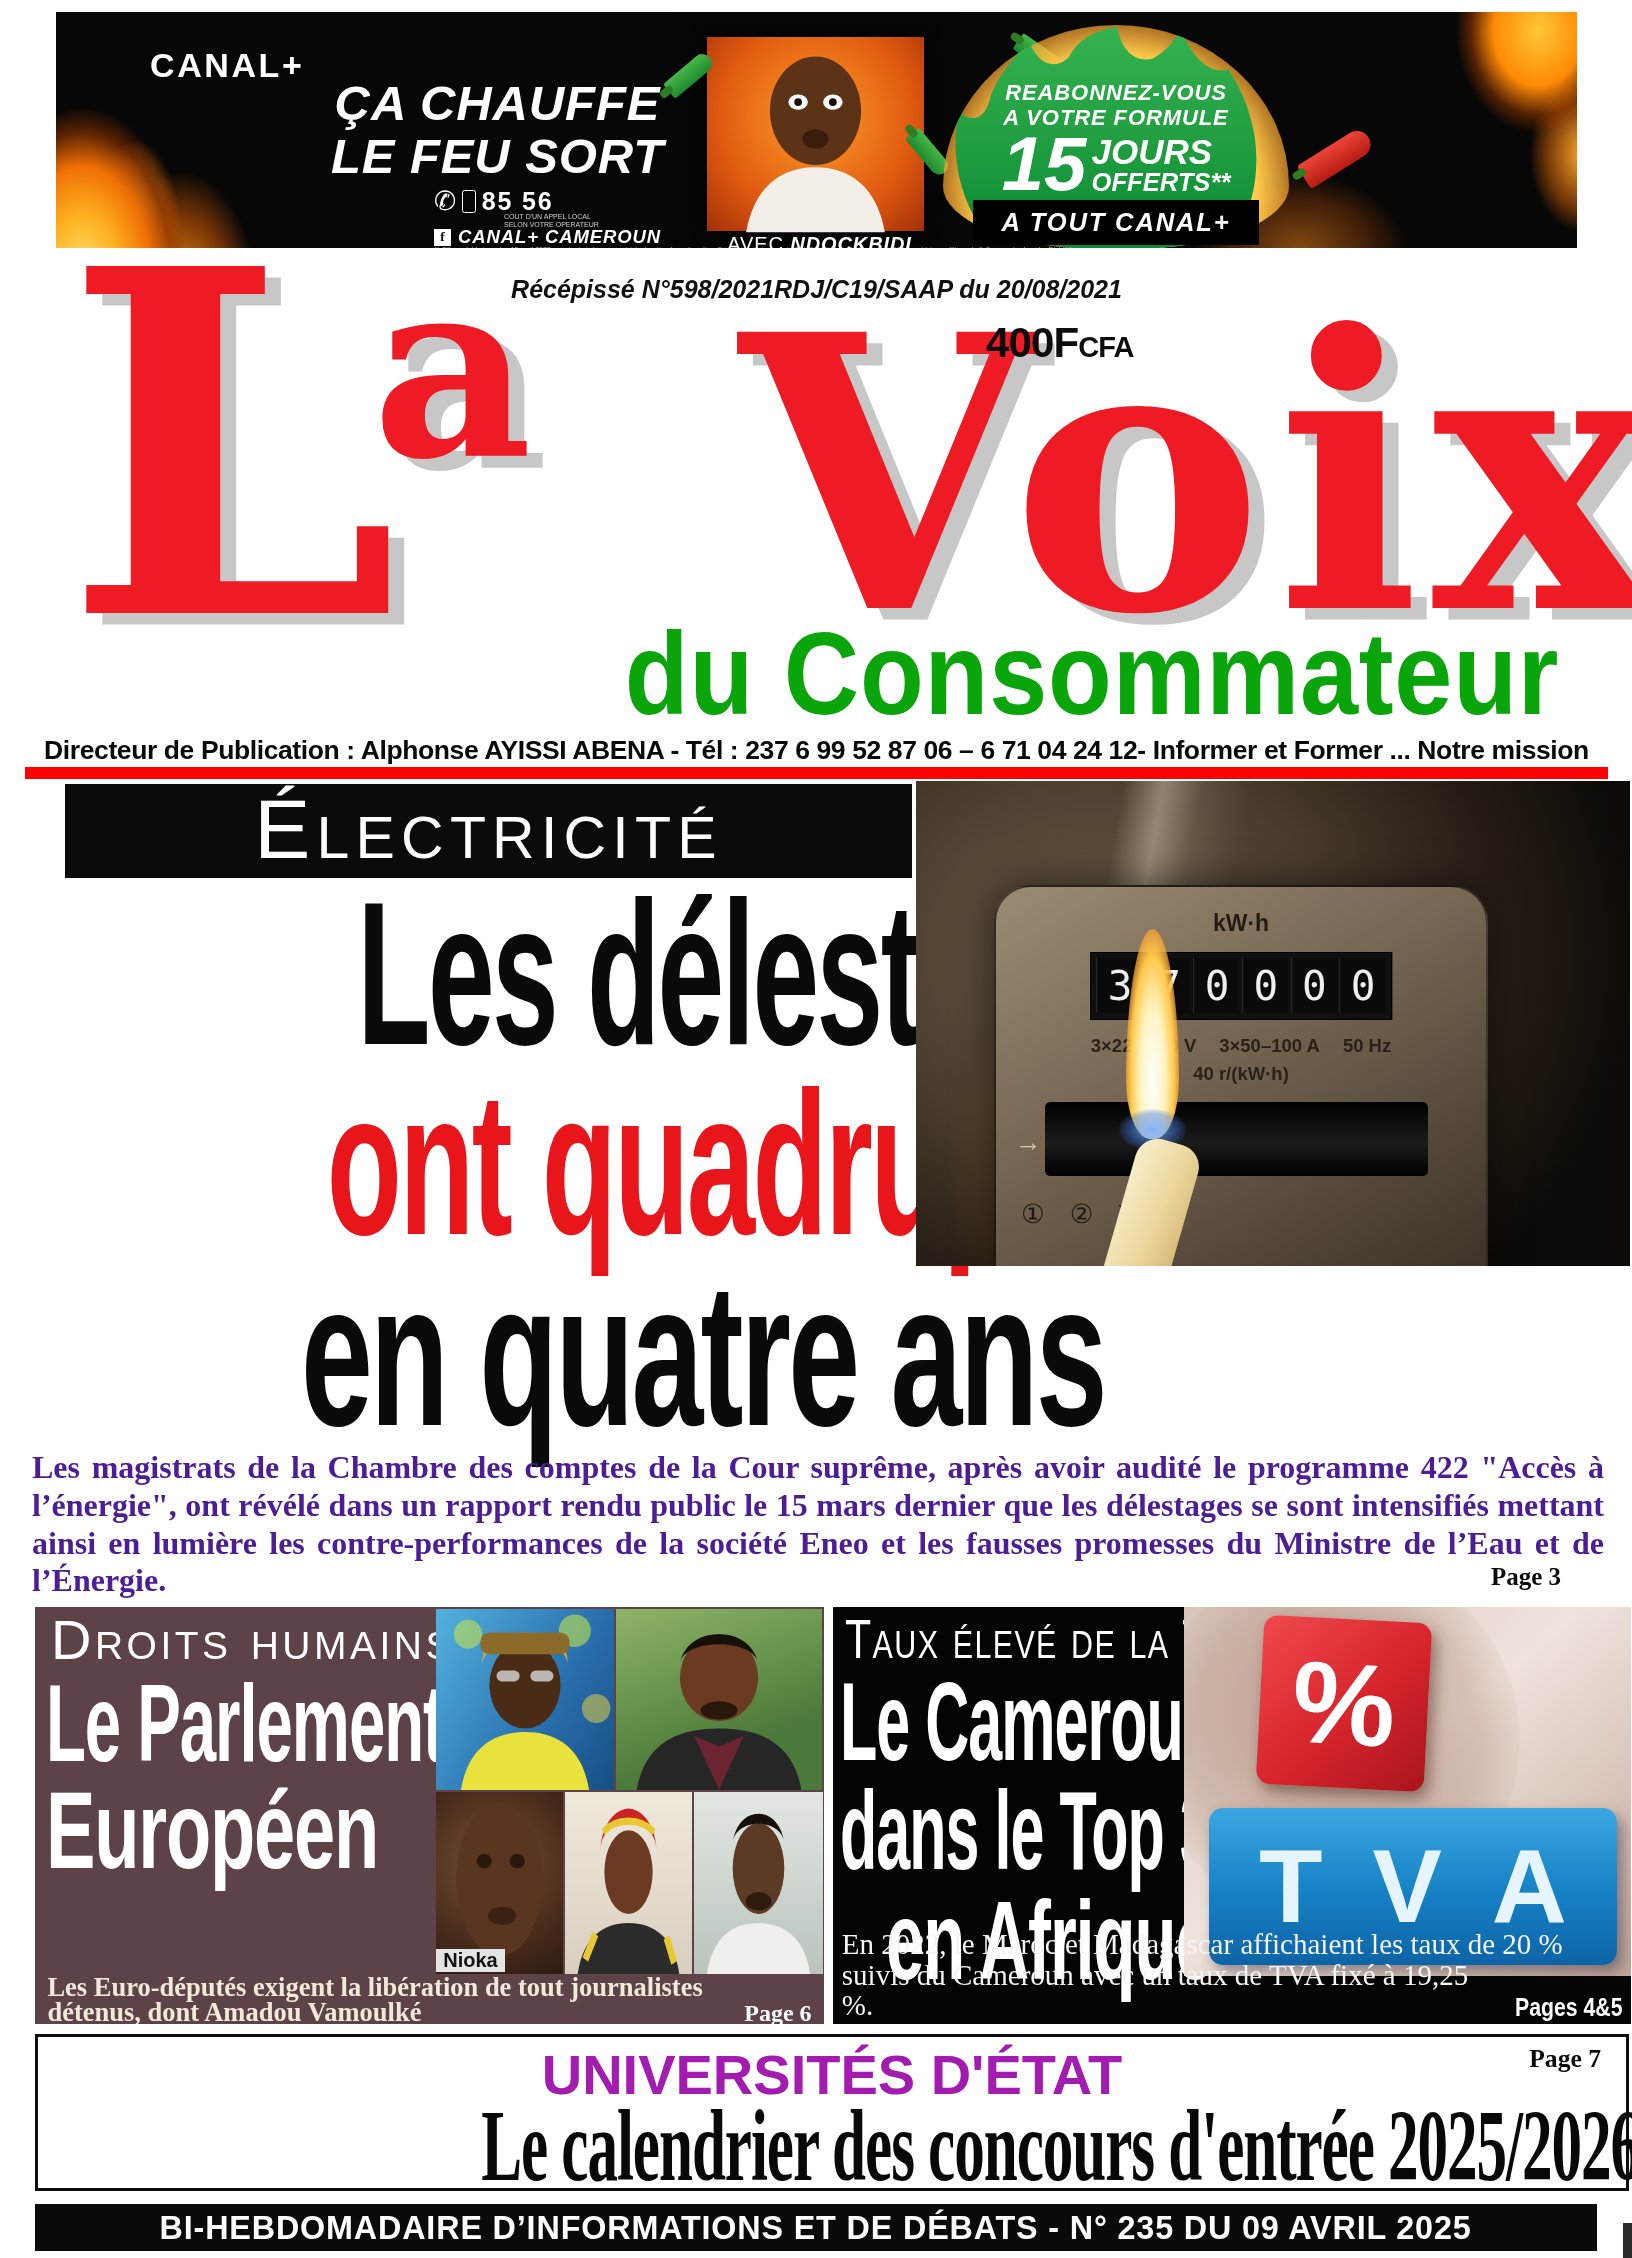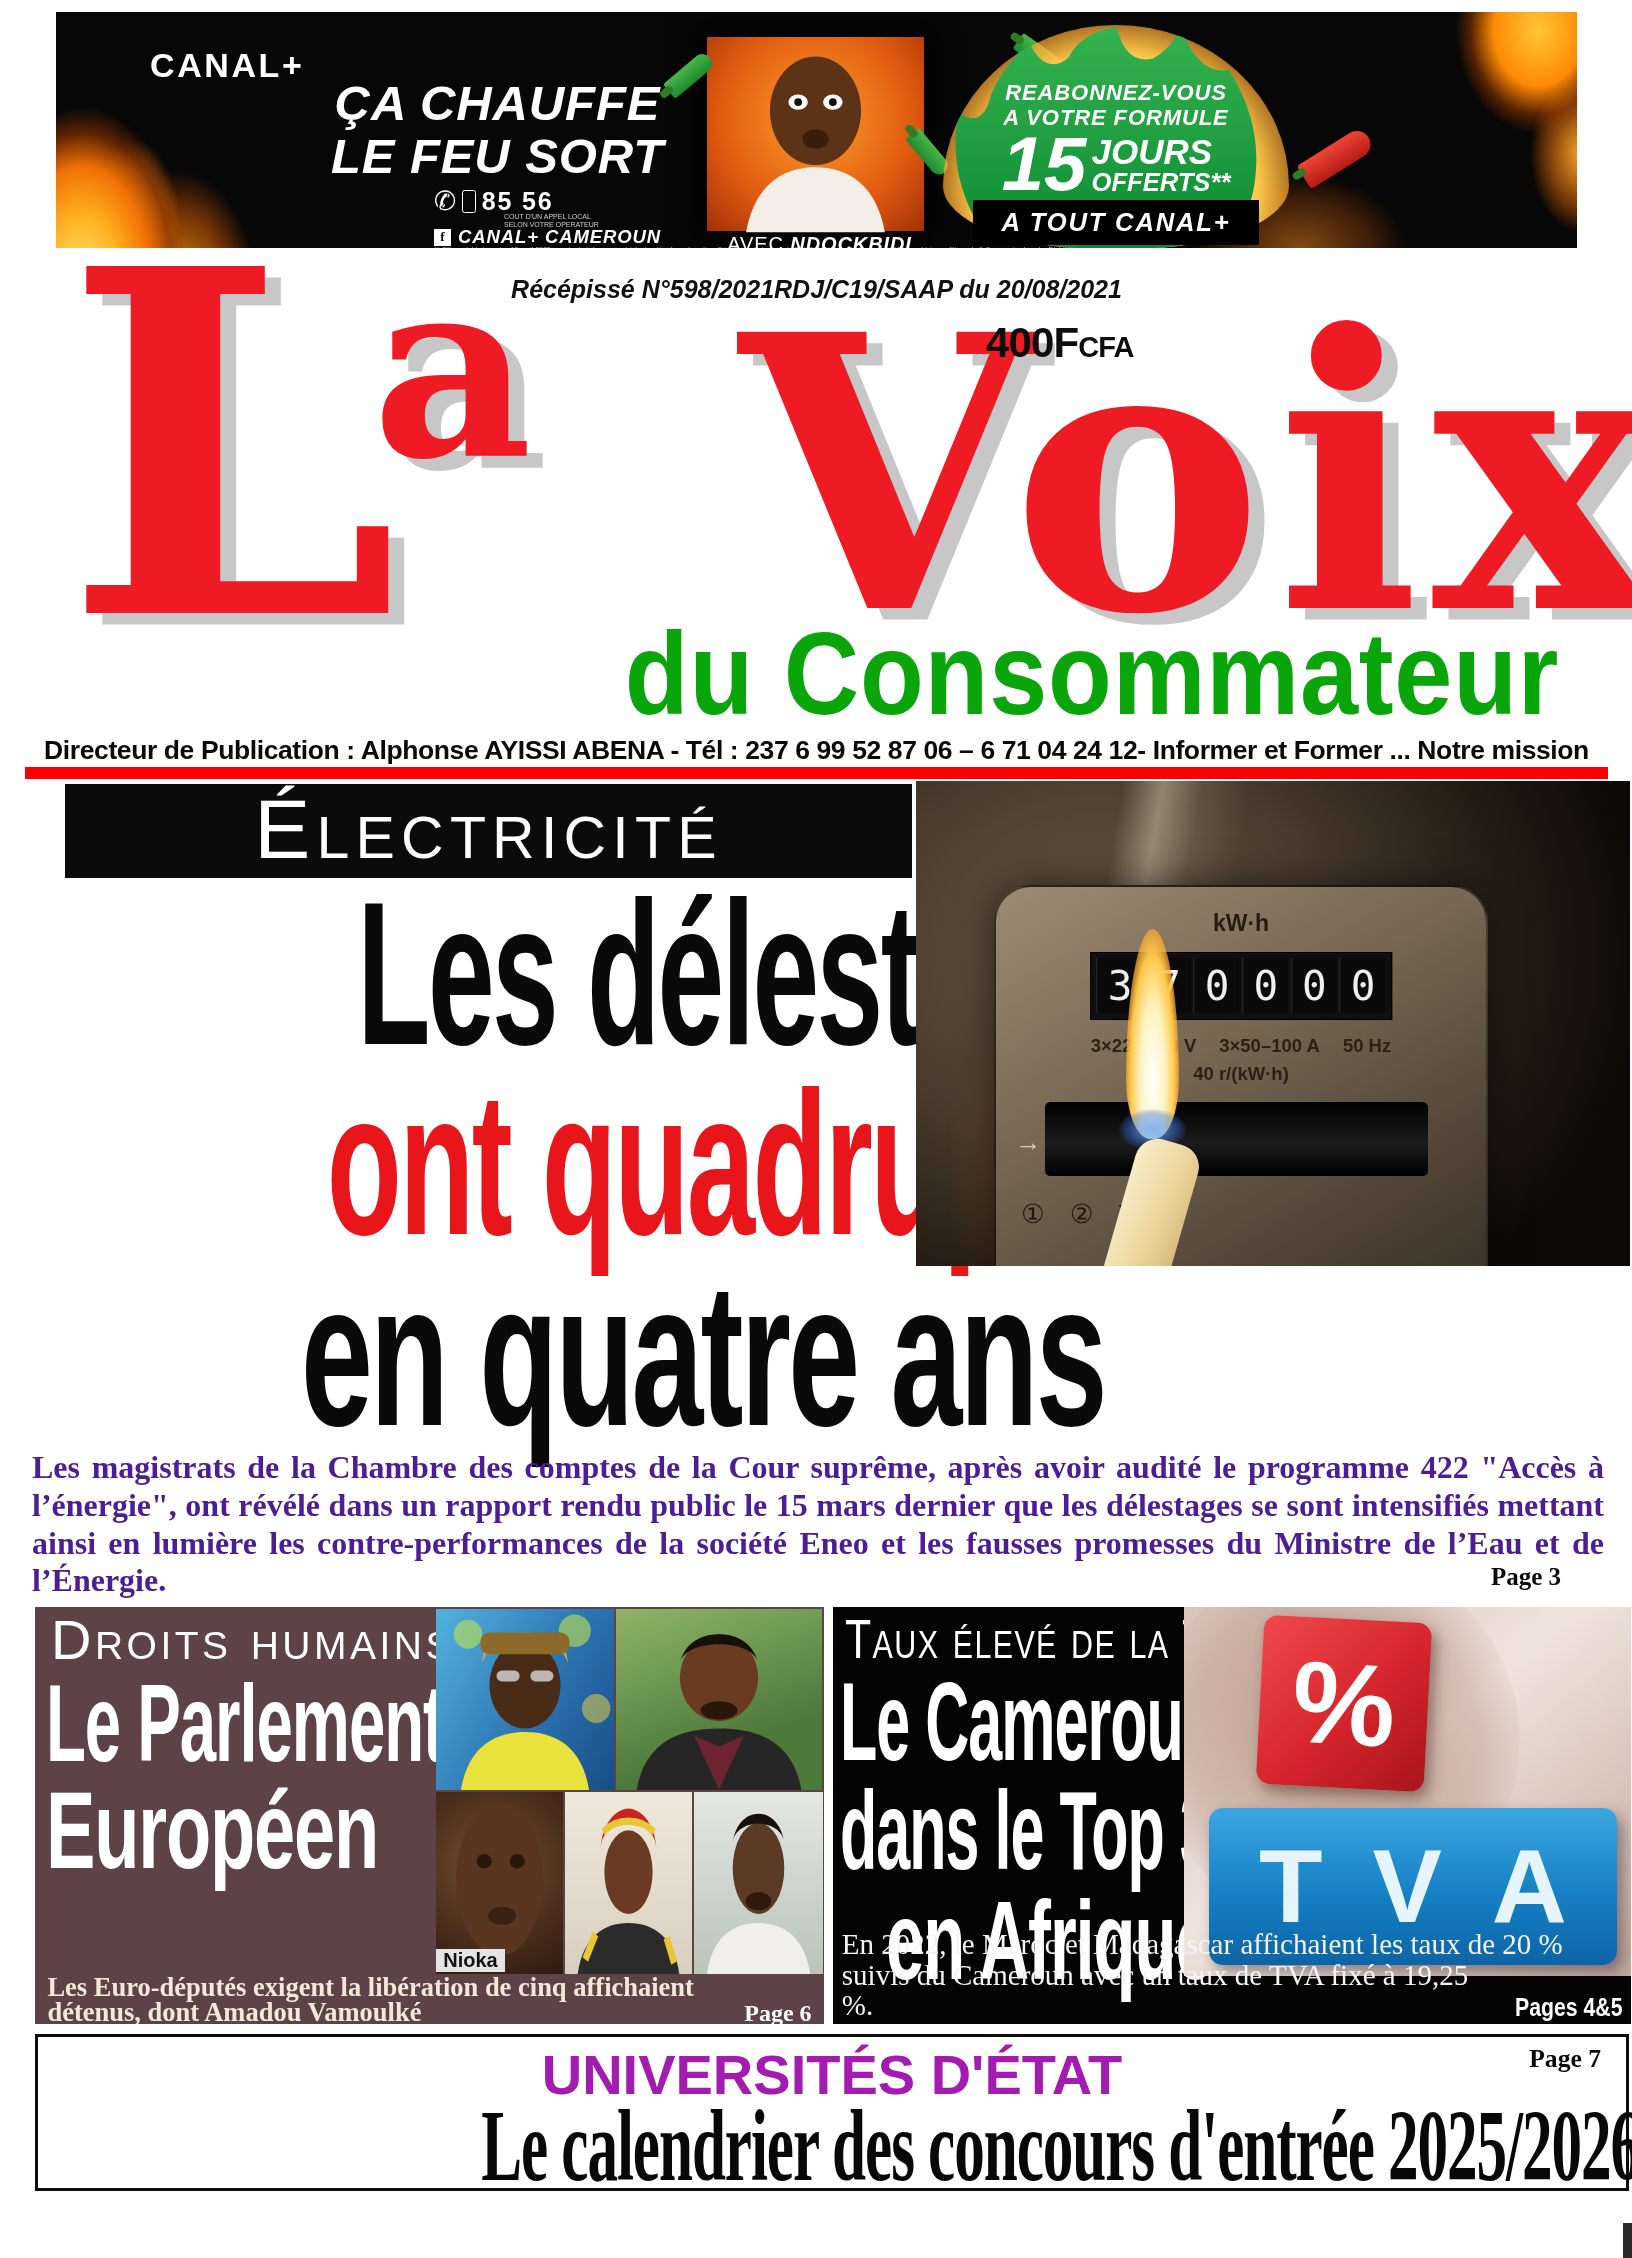--- a/index.html
+++ b/index.html
@@ -369,21 +369,21 @@
         <svg viewBox="0 0 100 100" preserveAspectRatio="none">
           <path d="M10,100 C14,80 30,72 50,72 C70,72 86,80 90,100 Z" fill="#f0efec"></path>
           <ellipse cx="50" cy="42" rx="20" ry="25" fill="#5b3a26"></ellipse>
           <path d="M30,28 C32,14 68,14 70,28 C68,18 60,12 50,12 C40,12 32,18 30,28 Z" fill="#17100a"></path>
           <ellipse cx="50" cy="60" rx="10" ry="5" fill="#31190c"></ellipse>
         </svg>
       </div>
     </div>
 
     <div class="sl-caption">
-      <div>Les Euro-députés  exigent la libération de cinq affichaient</div>
+      <div>Les Euro-députés  exigent la libération de tout journalistes</div>
       <div class="sl-cap2">
         <span>détenus, dont Amadou Vamoulké</span>
         <span class="pg pageref">Page 6</span>
       </div>
     </div>
   </div>
 
   <div class="story-right">
     <div class="sr-kicker">Taux élevé de la TVA</div>
     <div class="srh srh1"><span>Le Cameroun</span></div>
@@ -408,16 +408,19 @@
       </div>
     </div>
   </div>
 
   <div class="universities">
     <div class="uni-page pageref">Page 7</div>
     <div class="uni-kicker">UNIVERSITÉS D'ÉTAT</div>
     <div class="uni-head"><span>Le calendrier des concours d'entrée 2025/2026 publié</span></div>
   </div>
 
+  <div class="footer">
+    <span>BI-HEBDOMADAIRE D’INFORMATIONS ET DE DÉBATS - N° 235 DU 09 AVRIL 2025</span>
+  </div>
   <div class="corner-nub"></div>
 
 </div>
 
 
 </body></html>

